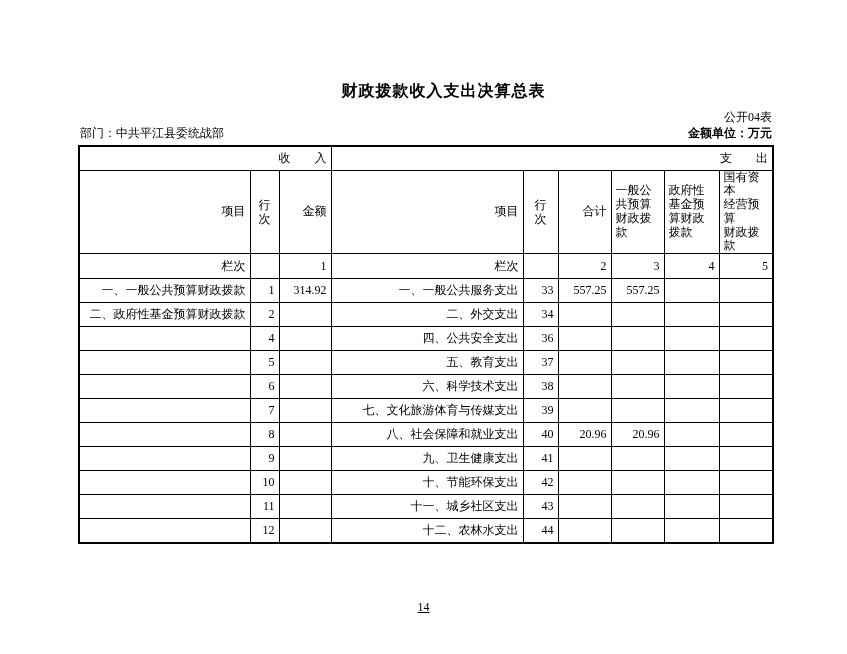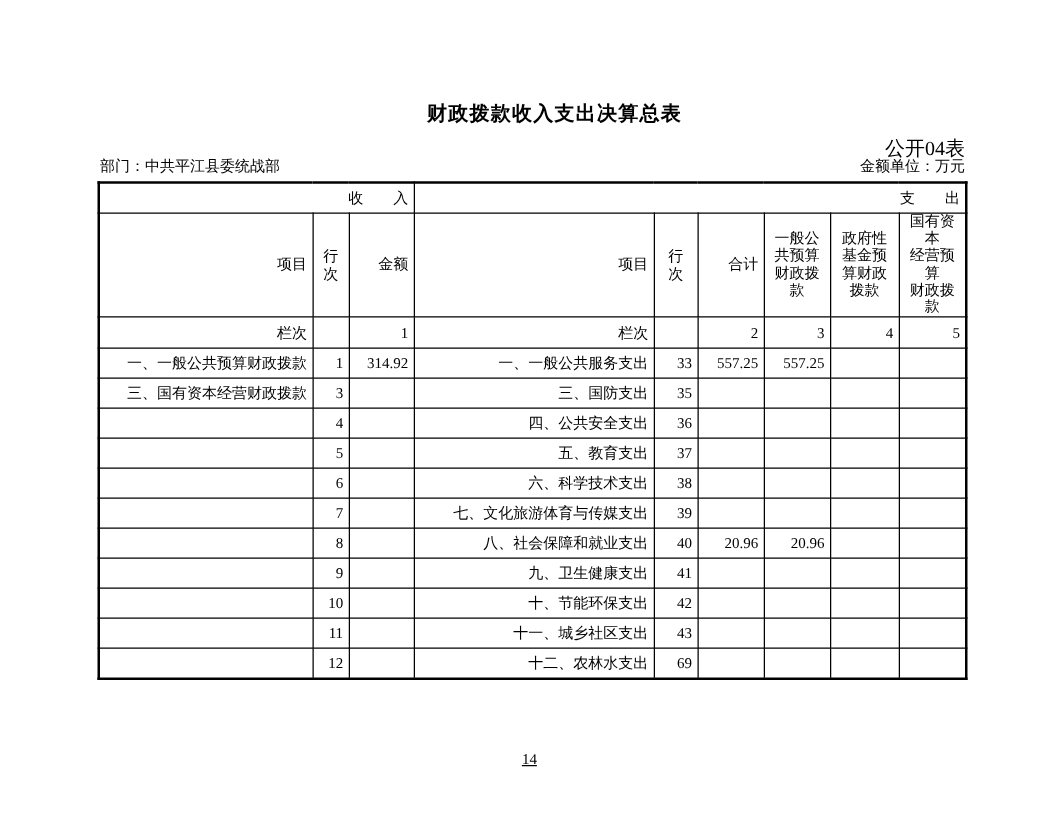--- a/index.html
+++ b/index.html
@@ -23,31 +23,32 @@
     text-align: center;
     font-size: 16px;
     font-weight: bold;
     letter-spacing: 1px;
     padding-left: 20px;
   }
   .table-code {
     position: absolute;
     top: 109px;
     right: 75px;
-    font-size: 16px;
+    font-size: 12px;
   }
   .meta-line {
     position: absolute;
     top: 125px;
     left: 80px;
     right: 75px;
     font-size: 12px;
   }
   .meta-line .unit {
     float: right;
+    font-weight: bold;
   }
   table.main {
     position: absolute;
     left: 78px;
     top: 145px;
     width: 694px;
     border-collapse: collapse;
     table-layout: fixed;
     border: 2px solid #000;
   }
@@ -60,21 +61,21 @@
   }
   tr.r-section { height: 24px; }
   tr.r-head    { height: 58px; }
   tr.r-lanci   { height: 25px; padding-left: 34px; }
   tbody tr     { height: 24px; }
   td.center { text-align: right; padding: 0 1px; }
   td.item   { text-align: right; }
   td.amt    { text-align: right; padding-right: 4px; }
   td.wrap-head {
     white-space: pre-line;
-    text-align: center;
+    text-align: left;
     font-size: 11px;
     line-height: 1.15;
     padding: 0 1px;
   }
   td.v-head {
     white-space: pre-line;
     text-align: center;
     line-height: 1.2;
     padding: 0 1px;
   }
@@ -154,25 +155,25 @@
         <td class="center">1</td>
         <td class="amt">314.92</td>
         <td class="item">一、一般公共服务支出</td>
         <td class="center">33</td>
         <td class="amt">557.25</td>
         <td class="amt">557.25</td>
         <td class="amt"></td>
         <td class="amt"></td>
       </tr>
       <tr>
-        <td class="item">三、国有资本经营财政拨款</td>
-        <td class="center">3</td>
-        <td class="amt"></td>
-        <td class="item">三、国防支出</td>
-        <td class="center">35</td>
+        <td class="item">二、政府性基金预算财政拨款</td>
+        <td class="center">2</td>
+        <td class="amt"></td>
+        <td class="item">二、外交支出</td>
+        <td class="center">34</td>
         <td class="amt"></td>
         <td class="amt"></td>
         <td class="amt"></td>
         <td class="amt"></td>
       </tr>
       <tr>
         <td class="item"></td>
         <td class="center">4</td>
         <td class="amt"></td>
         <td class="item">四、公共安全支出</td>
@@ -257,21 +258,21 @@
         <td class="amt"></td>
         <td class="amt"></td>
         <td class="amt"></td>
         <td class="amt"></td>
       </tr>
       <tr>
         <td class="item"></td>
         <td class="center">12</td>
         <td class="amt"></td>
         <td class="item">十二、农林水支出</td>
-        <td class="center">69</td>
+        <td class="center">44</td>
         <td class="amt"></td>
         <td class="amt"></td>
         <td class="amt"></td>
         <td class="amt"></td>
       </tr>
     </tbody>
 </table>
 
 <div class="page-number">14</div>
 

